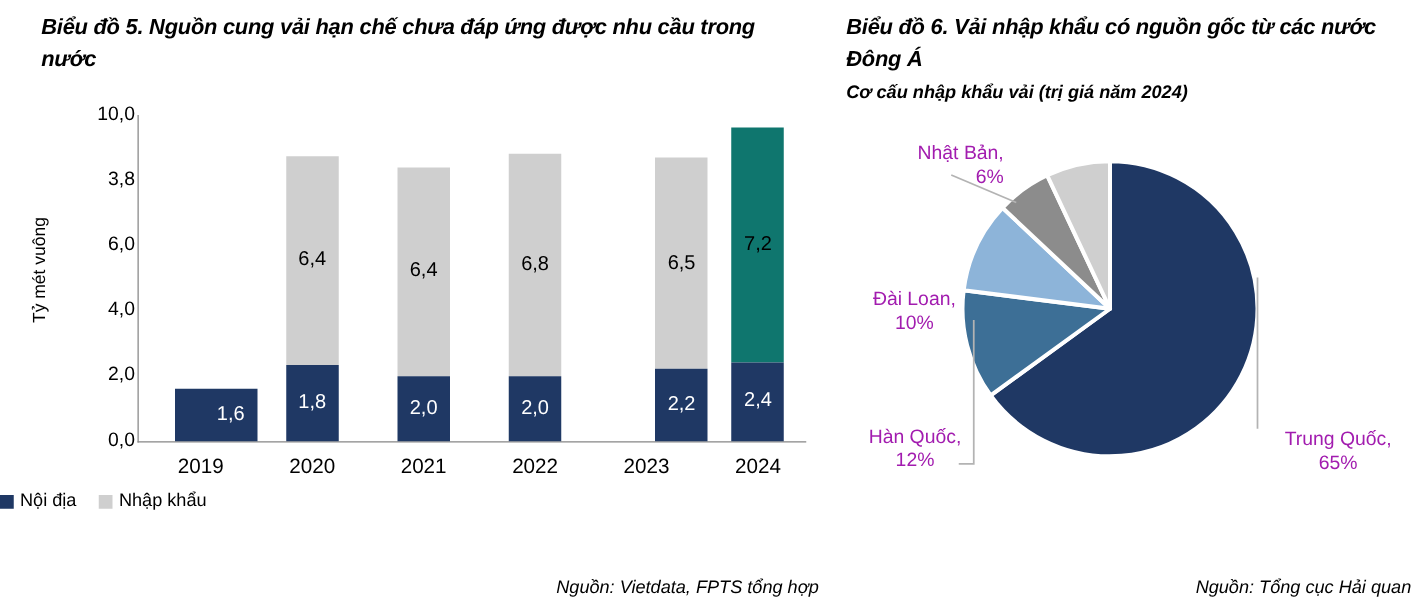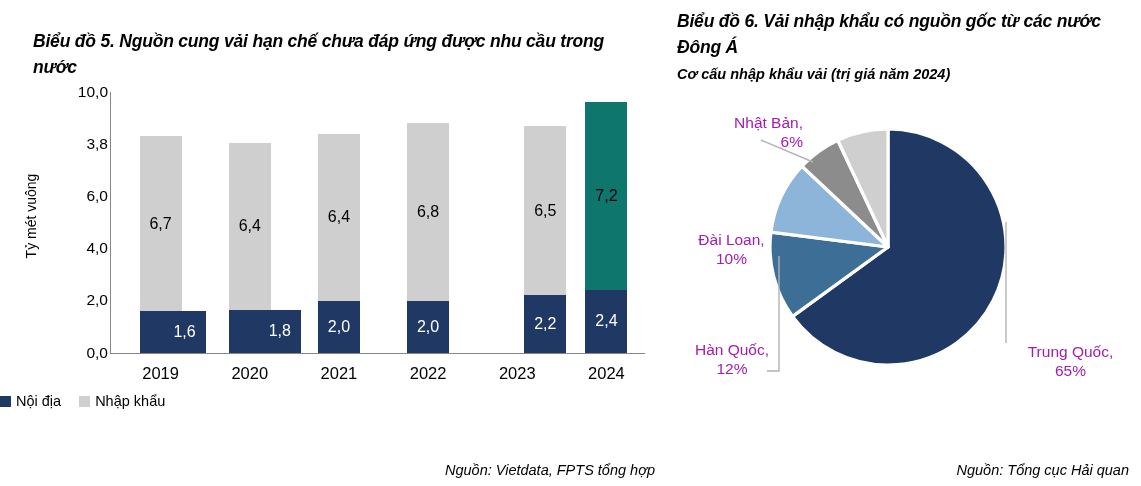--- a/index.html
+++ b/index.html
@@ -28,21 +28,20 @@
     font-weight: bold;
     font-style: italic;
     font-size: 17.5px;
     line-height: 26px;
     letter-spacing: -0.2px;
   }
   #title-left {
     left: 33px;
     top: 8px;
     width: 615px;
-    margin-top: 20px;
   }
   #title-right {
     left: 12px;
     top: 8px;
     width: 430px;
   }
   .chart-subtitle {
     position: absolute;
     left: 12px;
     top: 64px;
@@ -195,33 +194,30 @@
         <div class="y-tick" style="top: 101.24px;">6,0</div>
         <div class="y-tick" style="top: 153.36px;">4,0</div>
         <div class="y-tick" style="top: 205.48px;">2,0</div>
         <div class="y-tick" style="top: 257.6px;">0,0</div>
       </div>
 
     <div id="plot">
       <div id="y-axis-line"></div>
       <div id="x-axis-line"></div>
     <div class="bar-col" style="left: 29.5833px;">
-          <div class="seg seg-top" style="height: 174.602px; background: rgb(207, 207, 207);">
-            <span>6,7</span>
-          </div>
           <div class="seg seg-bot" style="height: 41.696px; background: rgb(31, 56, 100); padding-left: 24px;">
             <span>1,6</span>
           </div>
         </div>
         <div class="x-label" style="left: 5.58333px;">2019</div>
         <div class="bar-col" style="left: 118.75px;">
           <div class="seg seg-top" style="height: 166.784px; background: rgb(207, 207, 207);">
             <span>6,4</span>
           </div>
-          <div class="seg seg-bot" style="height: 43px; background: rgb(31, 56, 100); padding-left: 30px;">
+          <div class="seg seg-bot" style="height: 61px; background: rgb(31, 56, 100);">
             <span>1,8</span>
           </div>
         </div>
         <div class="x-label" style="left: 94.75px;">2020</div>
         <div class="bar-col" style="left: 207.917px;">
           <div class="seg seg-top" style="height: 166.784px; background: rgb(207, 207, 207);">
             <span>6,4</span>
           </div>
           <div class="seg seg-bot" style="height: 52.12px; background: rgb(31, 56, 100);">
             <span>2,0</span>

